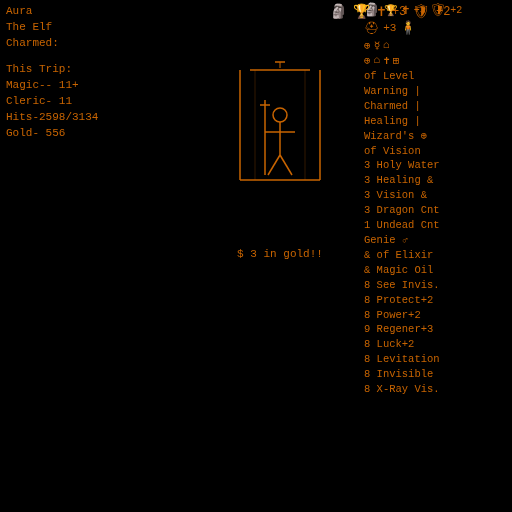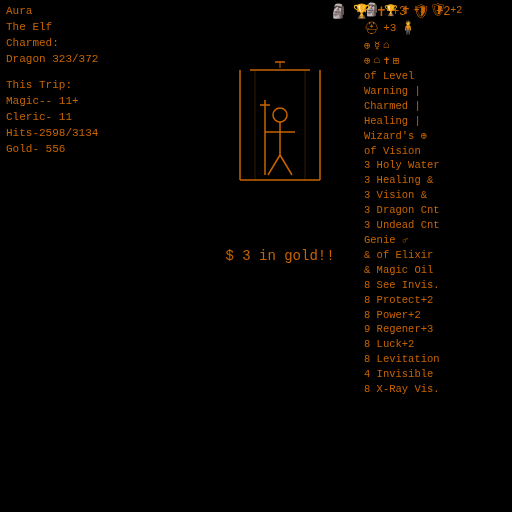--- a/index.html
+++ b/index.html
@@ -44,39 +44,38 @@
     
     .dungeon-scene {
       margin-top: 60px;
       width: 120px;
       display: flex;
       flex-direction: column;
       align-items: center;
     }
     .gold-label {
       margin-top: 8px;
-      font-size: 14px;
+      font-size: 11px;
       text-align: center;
     }
     
     .right-item {
       line-height: 1.42;
       white-space: nowrap;
     }
   </style>
 </head>
 <body>
 
 <div class="main-container">
 
   <div class="left-panel">
     <div class="stat-line">Aura</div>
     <div class="stat-line">The Elf</div>
     <div class="stat-line">Charmed:</div>
-    <div class="stat-line">Dragon 323/372</div>
     <div class="section-gap"></div>
     <div class="stat-line">This Trip:</div>
     <div id="trip-container">
         <div class="stat-line">Magic-- 11+</div>
         <div class="stat-line">Cleric- 11</div>
         <div class="stat-line">Hits-2598/3134</div>
         <div class="stat-line">Gold-     556</div>
       </div>
   </div>
 
@@ -152,31 +151,31 @@
         <div class="right-item">of Level</div>
         <div class="right-item">Warning  |</div>
         <div class="right-item">Charmed  |</div>
         <div class="right-item">Healing  |</div>
         <div class="right-item">Wizard's ⊕</div>
         <div class="right-item">of Vision</div>
         <div class="right-item">3 Holy Water</div>
         <div class="right-item">3 Healing &amp;</div>
         <div class="right-item">3 Vision &amp;</div>
         <div class="right-item">3 Dragon Cnt</div>
-        <div class="right-item">3 Undead Cnt</div>
+        <div class="right-item">1 Undead Cnt</div>
         <div class="right-item">Genie ♂</div>
         <div class="right-item">&amp; of Elixir</div>
         <div class="right-item">&amp; Magic Oil</div>
         <div class="right-item">8 See Invis.</div>
         <div class="right-item">8 Protect+2</div>
         <div class="right-item">8 Power+2</div>
         <div class="right-item">9 Regener+3</div>
         <div class="right-item">8 Luck+2</div>
         <div class="right-item">8 Levitation</div>
-        <div class="right-item">4 Invisible</div>
+        <div class="right-item">8 Invisible</div>
         <div class="right-item">8 X-Ray Vis.</div>
       </div>
   </div>
 </div>
 
 <div style="position:absolute;top:2px;left:330px;display:flex;gap:6px;align-items:center;color:#c86400;font-size:12px;">
   <span style="font-size:14px;">🗿</span>
   <span style="font-size:14px;">🏆</span>
   <span style="font-size:15px;">✝</span>
   <span>+3</span>

